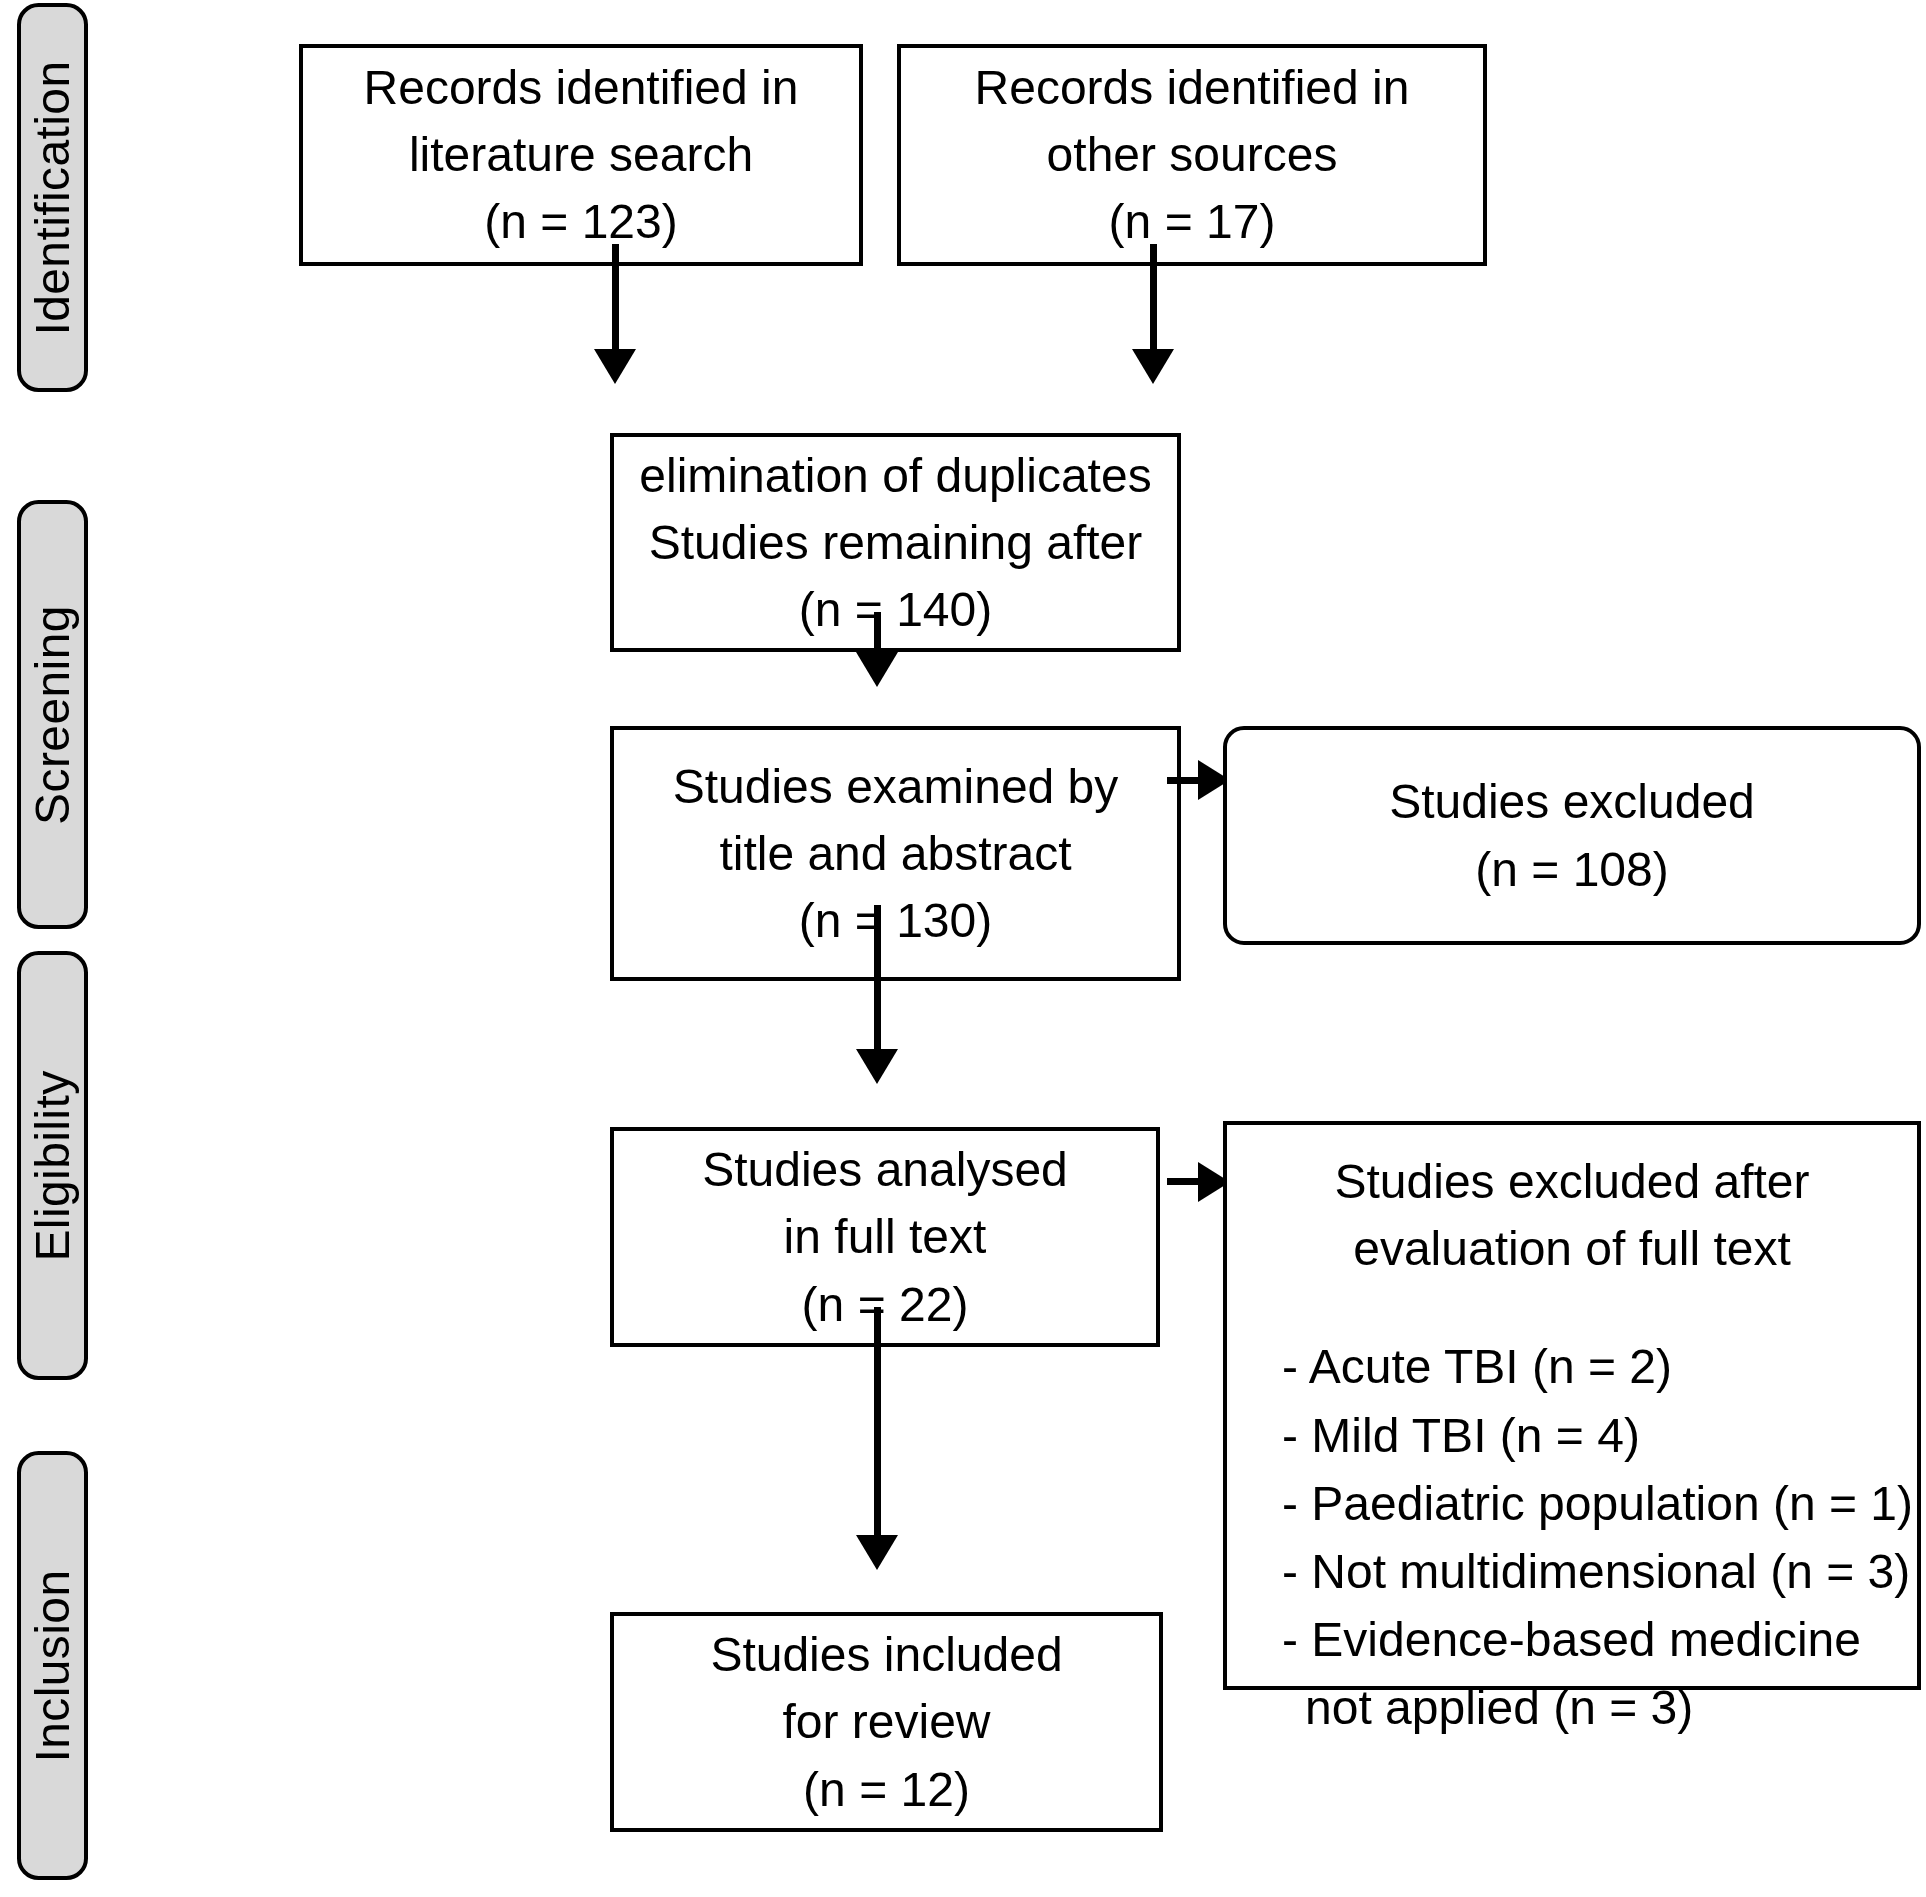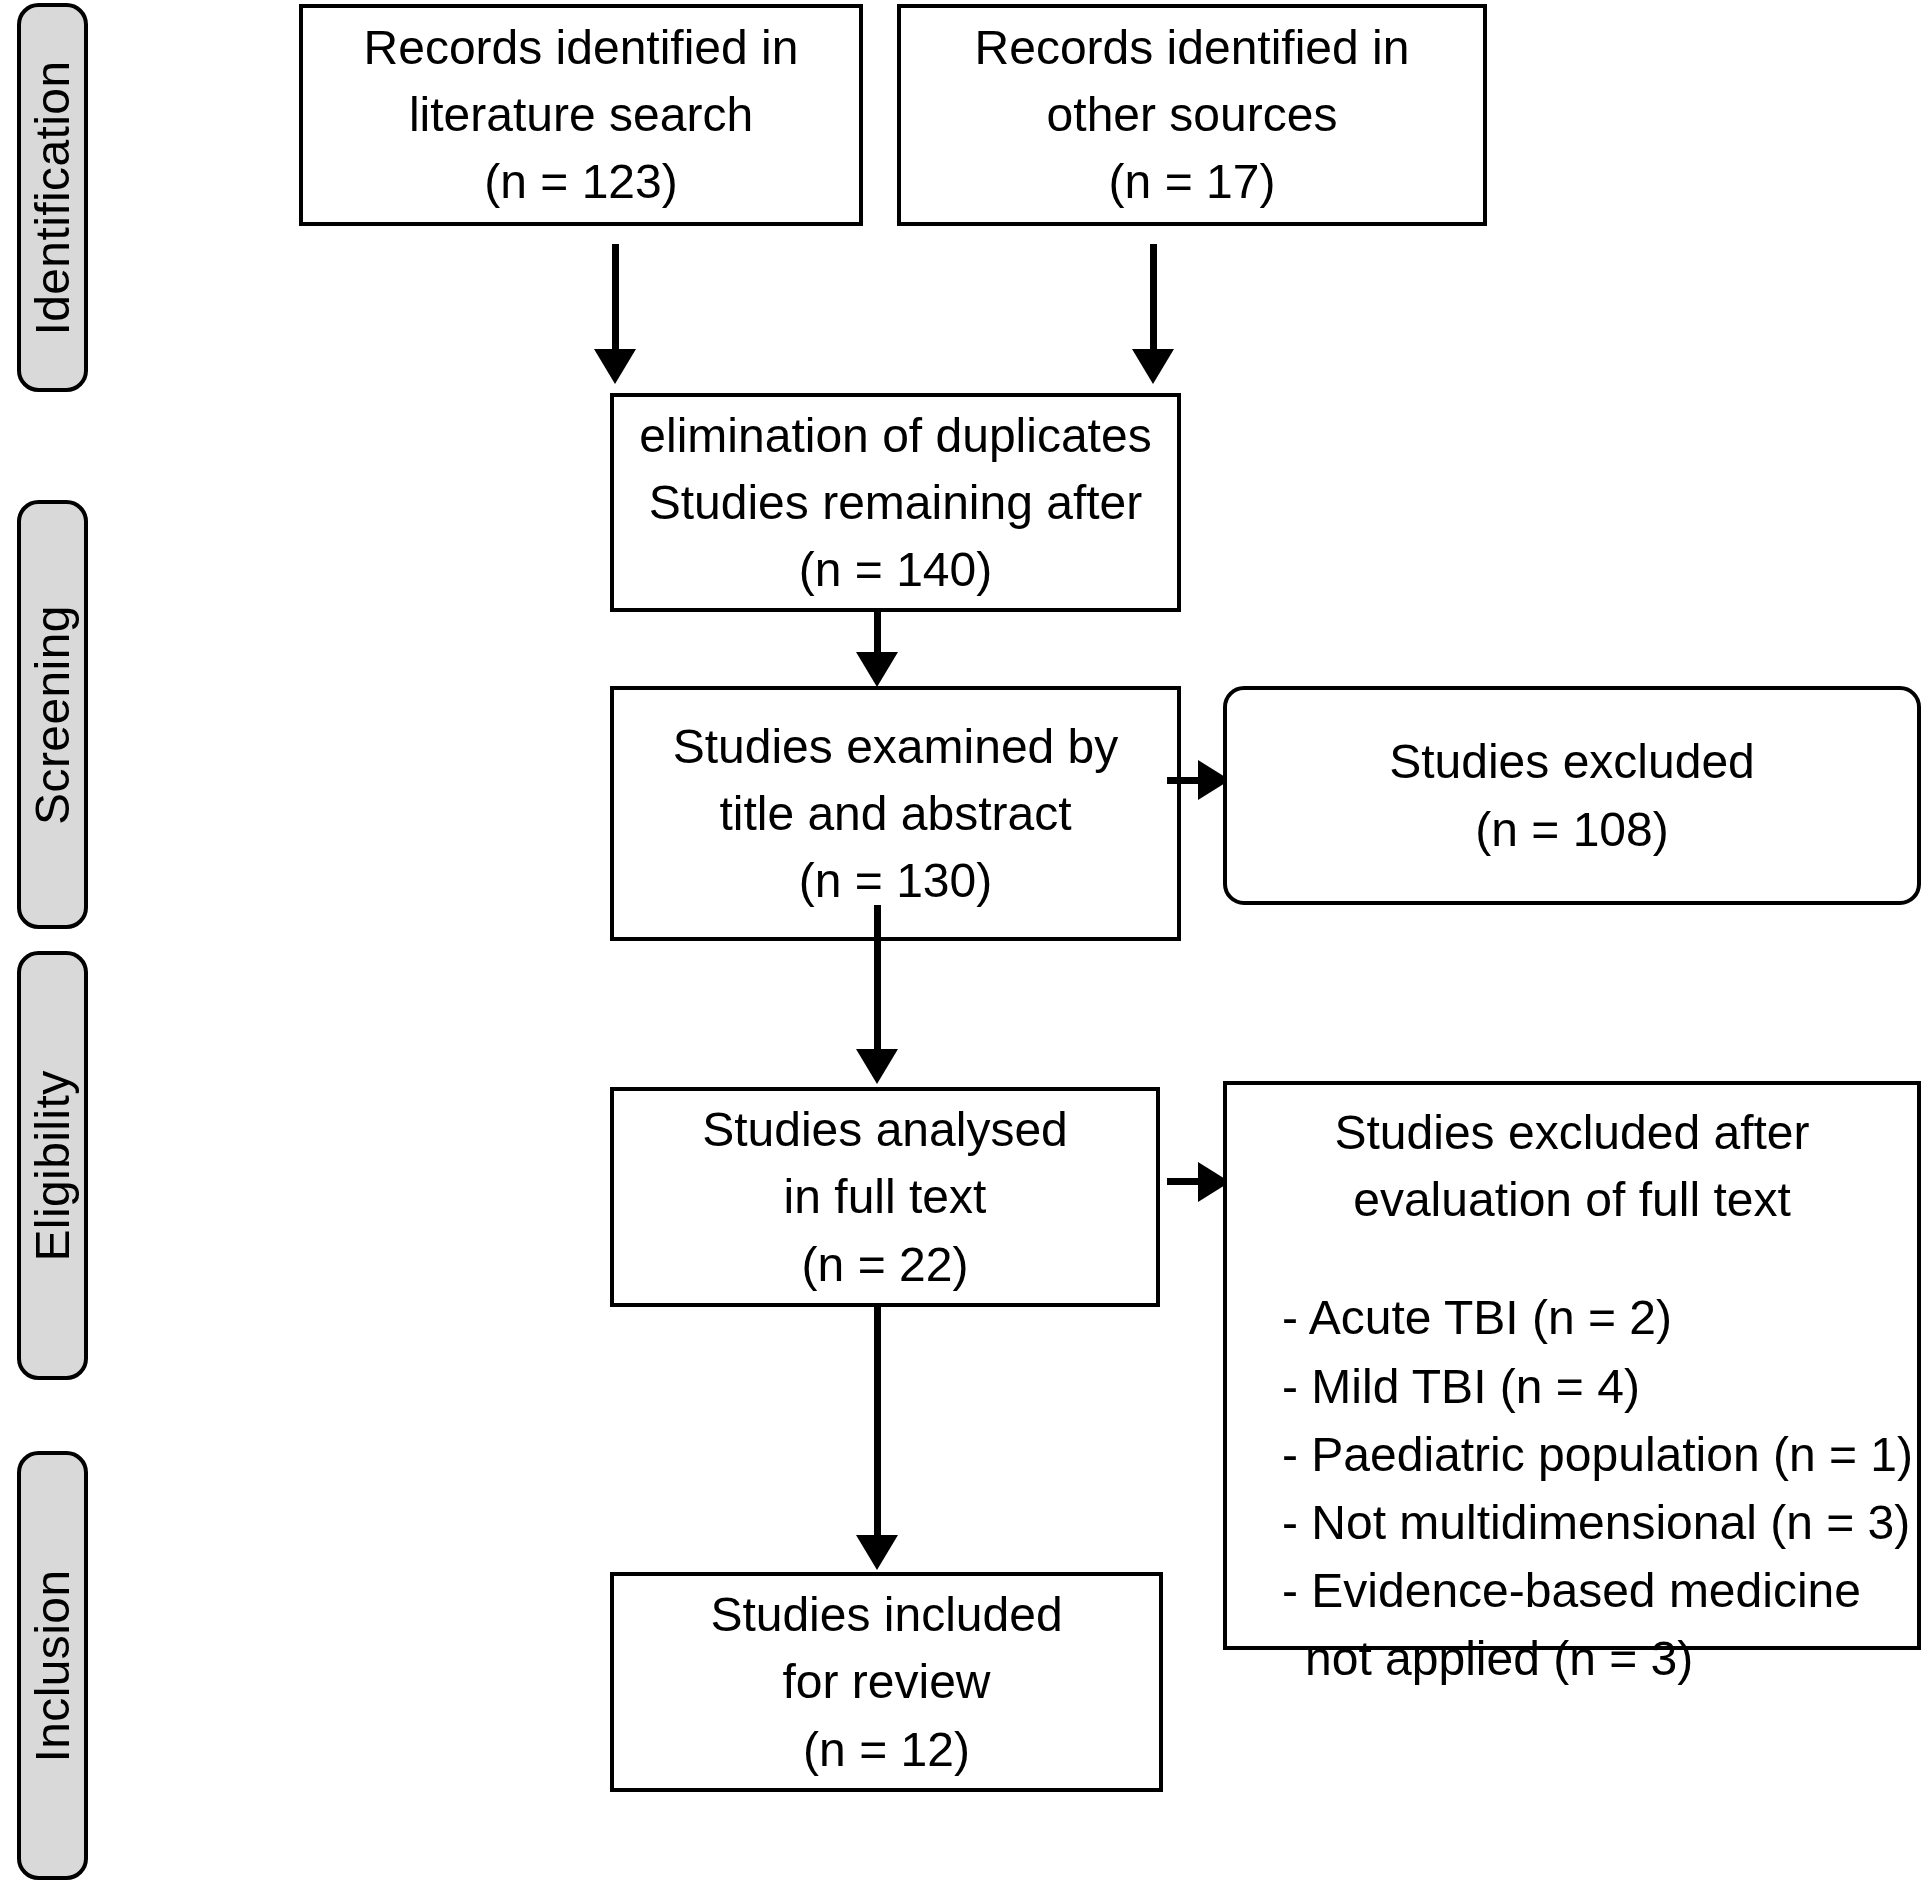--- a/index.html
+++ b/index.html
@@ -44,33 +44,34 @@
   .flow-box {
     position: absolute;
     background: #ffffff;
     border: 4.6px solid #000000;
     box-sizing: border-box;
     display: flex;
     flex-direction: column;
     align-items: center;
     justify-content: center;
     text-align: center;
+    margin-top: 40px;
   }
   .flow-box .line {
     font-size: 48px;
     line-height: 1.40;
     white-space: nowrap;
     color: #000000;
   }
 
   
   .flow-box.list-box {
     justify-content: flex-start;
     align-items: stretch;
-    padding-top: 14px;
+    padding-top: 23px;
   }
   .flow-box.list-box .heading {
     text-align: center;
   }
   .flow-box.list-box .bullets {
     margin-top: 51px;
     padding-left: 55px;
     text-align: left;
   }
   .flow-box.list-box .bullets .line {

